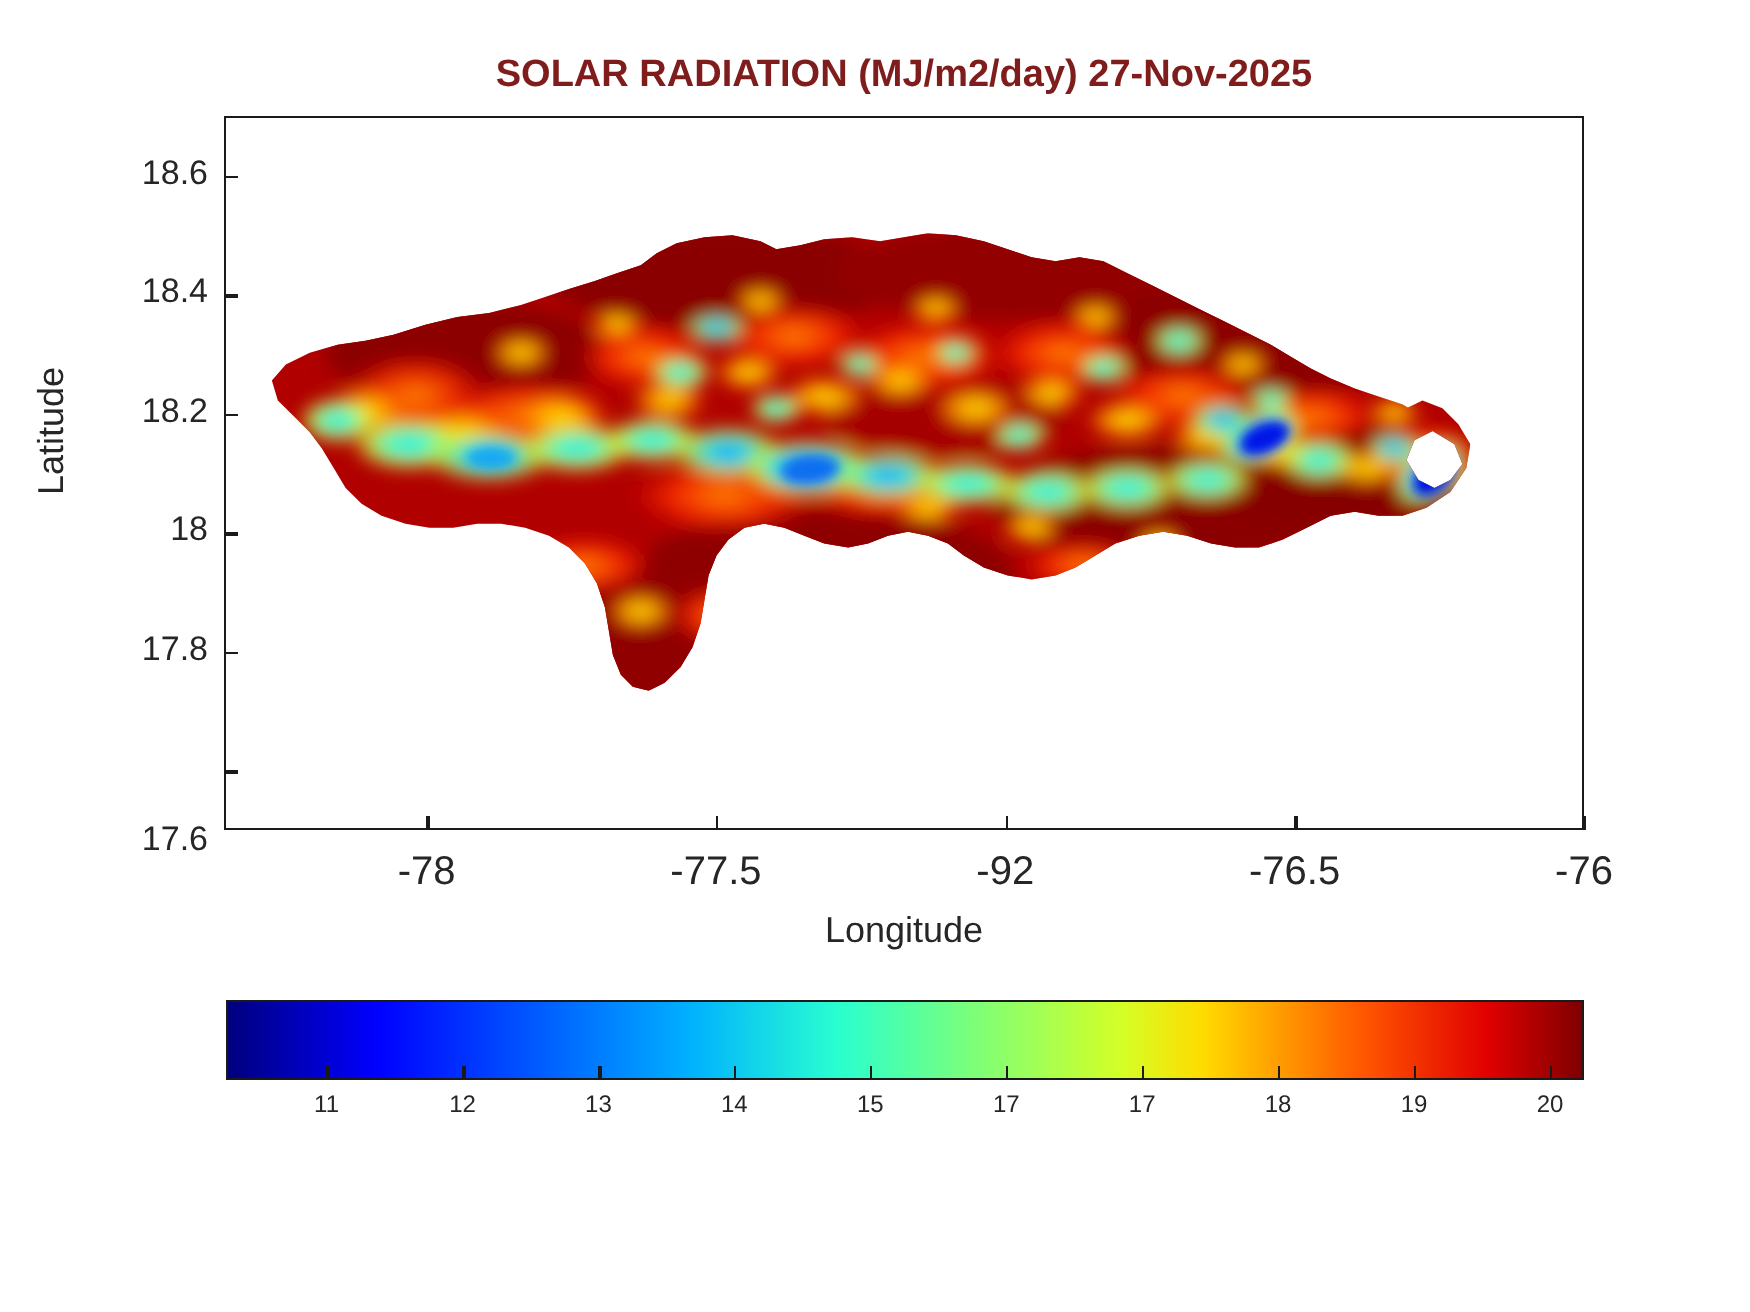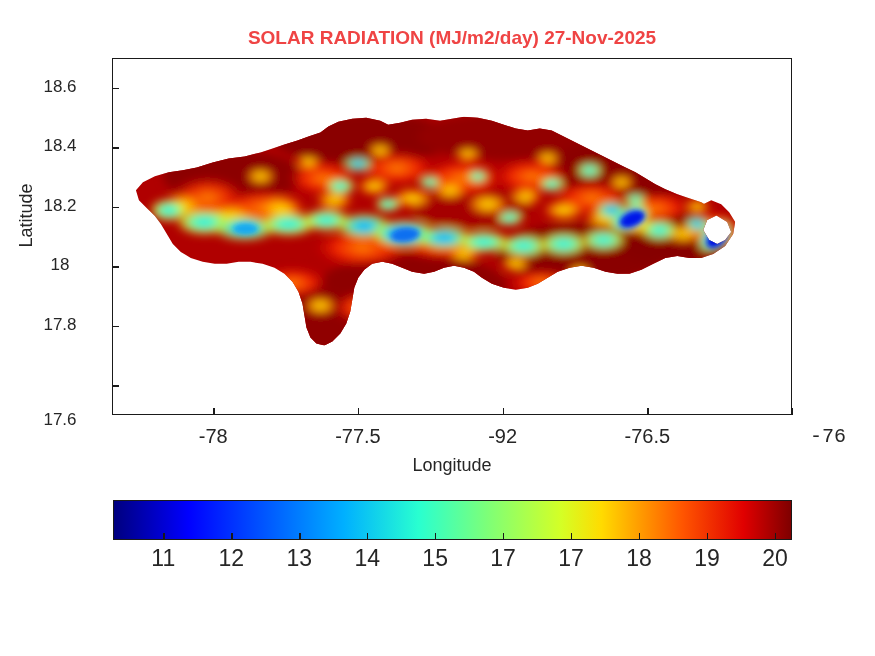--- a/index.html
+++ b/index.html
@@ -22,21 +22,21 @@
     background: #ffffff;
   }
   .fig-title {
     position: absolute;
     left: 112px;
     top: 27px;
     width: 680px;
     text-align: center;
     font-size: 19px;
     font-weight: bold;
-    color: #ef4444;
+    color: #7f1d1d;
     letter-spacing: 0px;
     white-space: nowrap;
   }
   #axes-box {
     position: absolute;
     left: 112px;
     top: 58px;
     width: 680px;
     height: 357px;
     border: 1.3px solid #1a1a1a;
@@ -45,21 +45,21 @@
   }
   #map-svg {
     position: absolute;
     left: 0; top: 0;
     width: 100%;
     height: 100%;
     display: block;
   }
   .ytick-label {
     position: absolute;
-    text-align: center;
+    text-align: right;
     font-size: 17px;
     color: #262626;
     white-space: nowrap;
   }
   .xtick-label {
     position: absolute;
     text-align: center;
     font-size: 20px;
     color: #262626;
     white-space: nowrap;
@@ -106,21 +106,21 @@
   .cb-tick {
     position: absolute;
     width: 1.3px;
     height: 7px;
     background: #1a1a1a;
     bottom: 0px;
   }
   .cb-label {
     position: absolute;
     top: 545px;
-    font-size: 23px;
+    font-size: 12px;
     color: #262626;
     text-align: center;
     width: 40px;
     margin-left: -20px;
   }
 </style>
 </head>
 <body>
 
 <div id="figure">
@@ -313,21 +313,21 @@
       <div class="ytick-label" style="left: 16px; top: 255.25px; width: 88px;">18</div>
       <div class="ytick-label" style="left: 16px; top: 195.75px; width: 88px;">18.2</div>
       <div class="ytick-label" style="left: 16px; top: 136.25px; width: 88px;">18.4</div>
       <div class="ytick-label" style="left: 16px; top: 76.75px; width: 88px;">18.6</div>
     </div>
   <div id="xtick-labels">
       <div class="xtick-label" style="left: 173.277px; top: 425px; width: 80px;">-78</div>
       <div class="xtick-label" style="left: 317.957px; top: 425px; width: 80px;">-77.5</div>
       <div class="xtick-label" style="left: 462.638px; top: 425px; width: 80px;">-92</div>
       <div class="xtick-label" style="left: 607.319px; top: 425px; width: 80px;">-76.5</div>
-      <div class="xtick-label" style="left: 788px; top: 425px; width: 80px; font-family: Liberation Mono, monospace;">-76</div>
+      <div class="xtick-label" style="left: 752px; top: 425px; width: 80px;">-76</div>
     </div>
   <div id="tickmarks">
       <div class="tickmark" style="left: 112px; top: 385.25px; width: 7px; height: 1.3px;"></div>
       <div class="tickmark" style="left: 112px; top: 325.75px; width: 7px; height: 1.3px;"></div>
       <div class="tickmark" style="left: 112px; top: 266.25px; width: 7px; height: 1.3px;"></div>
       <div class="tickmark" style="left: 112px; top: 206.75px; width: 7px; height: 1.3px;"></div>
       <div class="tickmark" style="left: 112px; top: 147.25px; width: 7px; height: 1.3px;"></div>
       <div class="tickmark" style="left: 112px; top: 87.75px; width: 7px; height: 1.3px;"></div>
       <div class="tickmark" style="left: 213.277px; top: 408px; width: 1.3px; height: 7px;"></div>
       <div class="tickmark" style="left: 357.957px; top: 408px; width: 1.3px; height: 7px;"></div>

